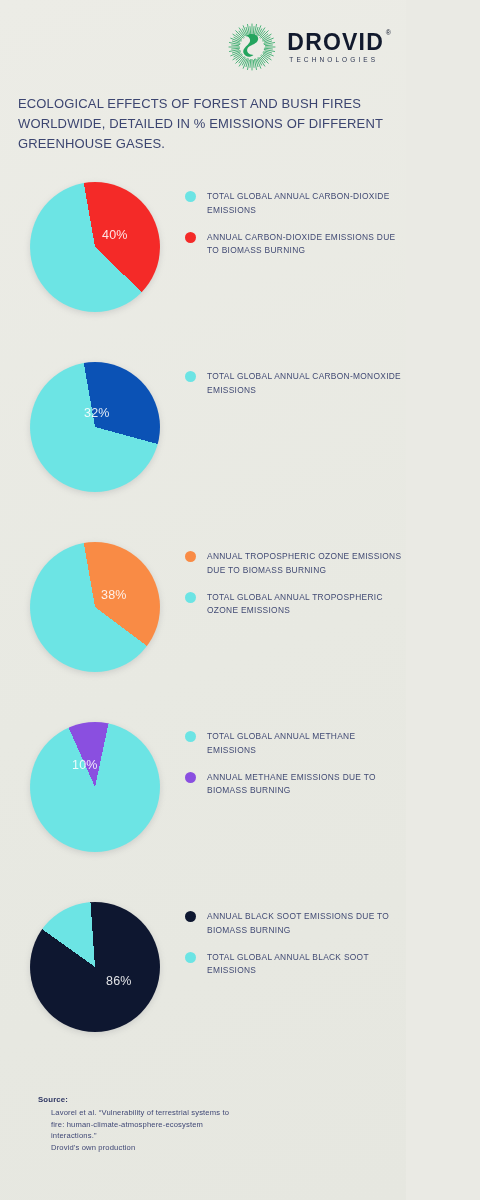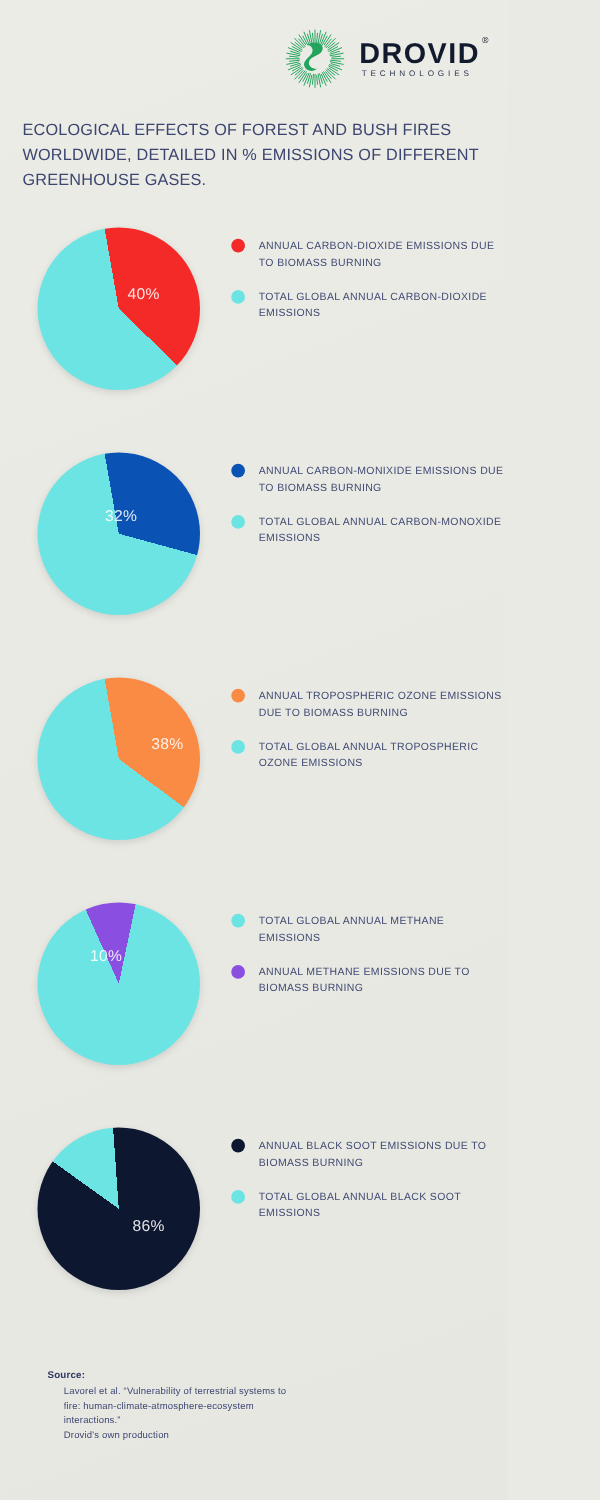--- a/index.html
+++ b/index.html
@@ -249,51 +249,47 @@
 
   <div class="charts">
 
     <div class="chart-row">
       <div class="pie-wrap">
         <div class="pie" style="background: conic-gradient(from 350deg, rgb(244, 42, 40) 0deg, rgb(244, 42, 40) 144deg, rgb(108, 228, 228) 144deg, rgb(108, 228, 228) 360deg);"></div>
         <div class="pie-label" style="left: 72px; top: 46px;">40%</div>
       </div>
       <div class="legend">
         <div class="legend-item">
+          <span class="legend-dot" style="background: rgb(108, 228, 228);"></span>
+          <span class="legend-label">TOTAL GLOBAL ANNUAL CARBON-DIOXIDE EMISSIONS</span>
+        </div>
+        <div class="legend-item">
           <span class="legend-dot" style="background: rgb(244, 42, 40);"></span>
           <span class="legend-label">ANNUAL CARBON-DIOXIDE EMISSIONS DUE TO BIOMASS BURNING</span>
         </div>
-        <div class="legend-item">
-          <span class="legend-dot" style="background: rgb(108, 228, 228);"></span>
-          <span class="legend-label">TOTAL GLOBAL ANNUAL CARBON-DIOXIDE EMISSIONS</span>
-        </div>
       </div>
     </div>
 
     <div class="chart-row">
       <div class="pie-wrap">
         <div class="pie" style="background: conic-gradient(from 350deg, rgb(11, 82, 181) 0deg, rgb(11, 82, 181) 115.2deg, rgb(108, 228, 228) 115.2deg, rgb(108, 228, 228) 360deg);"></div>
         <div class="pie-label" style="left: 54px; top: 44px;">32%</div>
       </div>
       <div class="legend">
         <div class="legend-item">
-          <span class="legend-dot" style="background: rgb(11, 82, 181);"></span>
-          <span class="legend-label">ANNUAL CARBON-MONIXIDE EMISSIONS DUE TO BIOMASS BURNING</span>
-        </div>
-        <div class="legend-item">
           <span class="legend-dot" style="background: rgb(108, 228, 228);"></span>
           <span class="legend-label">TOTAL GLOBAL ANNUAL CARBON-MONOXIDE EMISSIONS</span>
         </div>
       </div>
     </div>
 
     <div class="chart-row">
       <div class="pie-wrap">
         <div class="pie" style="background: conic-gradient(from 350deg, rgb(249, 139, 69) 0deg, rgb(249, 139, 69) 136.8deg, rgb(108, 228, 228) 136.8deg, rgb(108, 228, 228) 360deg);"></div>
-        <div class="pie-label" style="left: 71px; top: 46px; margin-left: 20px;">38%</div>
+        <div class="pie-label" style="left: 71px; top: 46px;">38%</div>
       </div>
       <div class="legend">
         <div class="legend-item">
           <span class="legend-dot" style="background: rgb(249, 139, 69);"></span>
           <span class="legend-label">ANNUAL TROPOSPHERIC OZONE EMISSIONS DUE TO BIOMASS BURNING</span>
         </div>
         <div class="legend-item">
           <span class="legend-dot" style="background: rgb(108, 228, 228);"></span>
           <span class="legend-label">TOTAL GLOBAL ANNUAL TROPOSPHERIC OZONE EMISSIONS</span>
         </div>

